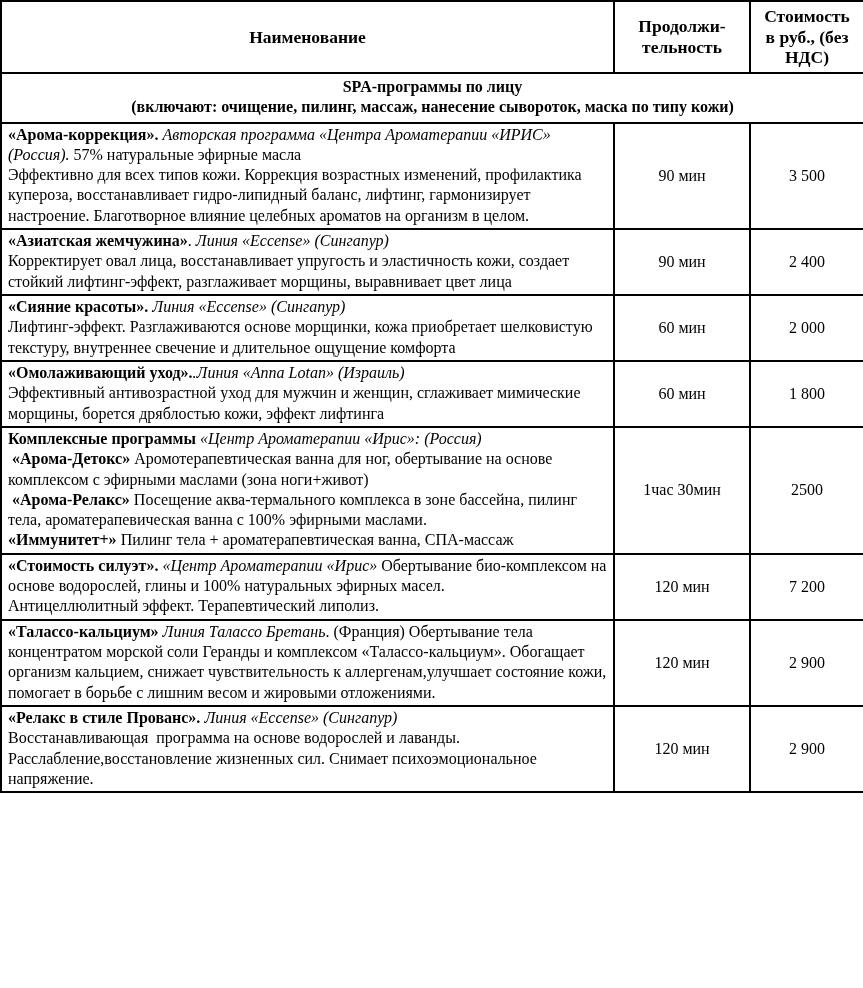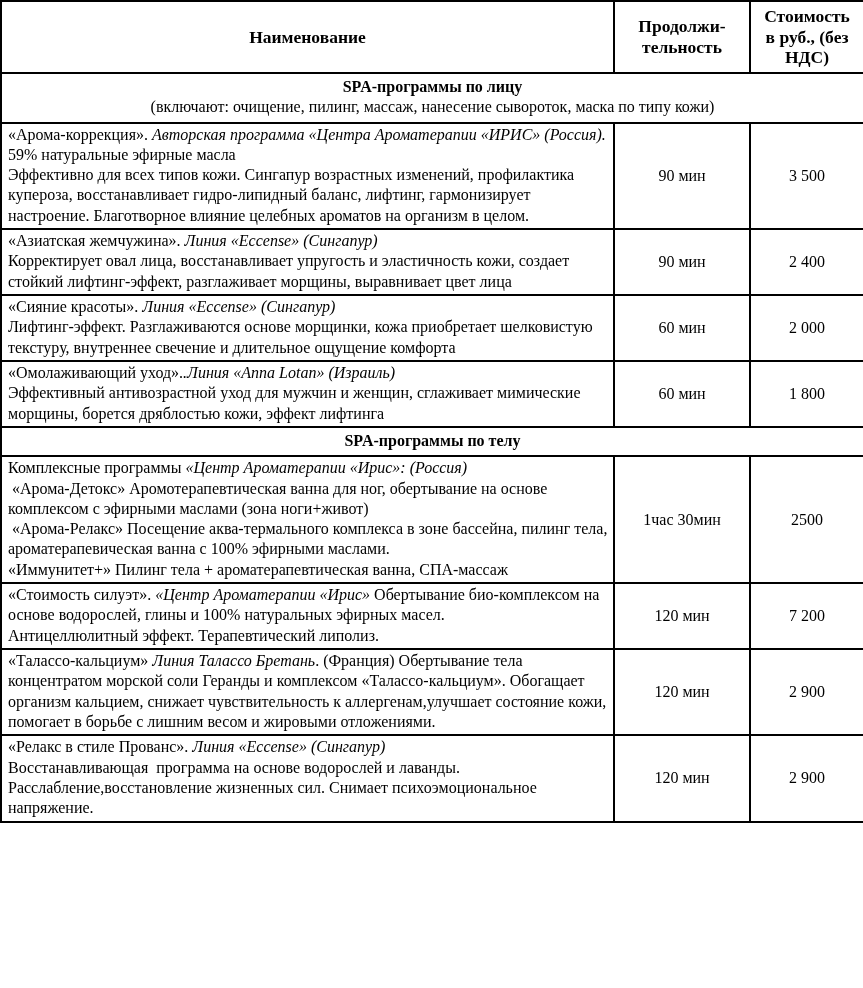--- a/index.html
+++ b/index.html
@@ -31,29 +31,29 @@
   col.c-name { width: 613px; }
   col.c-dur  { width: 136px; }
   col.c-price{ width: 114px; }
 
   td.section-cell {
     text-align: center;
     vertical-align: middle;
     padding: 3px 4px 4px 4px;
   }
   .section-title { font-weight: bold; }
-  .section-sub   { font-weight: normal; }
+  .section-sub   { font-weight: bold; }
 
   td.name-cell {
     vertical-align: top;
     text-align: left;
     padding: 1px 5px 2px 6px;
   }
   .para { margin: 0; white-space: pre-wrap; }
-  .seg-b { font-weight: normal; text-align: right; }
+  .seg-b { font-weight: bold; text-align: right; }
   .seg-i { font-style: italic; }
 
   td.duration-cell, td.price-cell {
     text-align: center;
     vertical-align: middle;
     padding: 8px;
   }
 </style>
 </head>
 <body>
@@ -76,22 +76,22 @@
   </thead>
   <tbody>
       <tr>
         <td colspan="3" class="section-cell">
           <div class="section-title">SPA-программы по лицу</div>
           <div class="section-sub">(включают: очищение, пилинг, массаж, нанесение сывороток, маска по типу кожи)</div>
         </td>
       </tr>
       <tr>
         <td class="name-cell">
-          <div class="para"><span class="seg-b">«Арома-коррекция». </span><span class="seg-i">Авторская программа «Центра Ароматерапии «ИРИС» (Россия). </span><span class="seg-n">59% натуральные эфирные масла</span></div>
-          <div class="para"><span class="seg-n">Эффективно для всех типов кожи. Сингапур возрастных изменений, профилактика купероза, восстанавливает гидро-липидный баланс, лифтинг, гармонизирует настроение. Благотворное влияние целебных ароматов на организм в целом.</span></div>
+          <div class="para"><span class="seg-b">«Арома-коррекция». </span><span class="seg-i">Авторская программа «Центра Ароматерапии «ИРИС» (Россия). </span><span class="seg-n">57% натуральные эфирные масла</span></div>
+          <div class="para"><span class="seg-n">Эффективно для всех типов кожи. Коррекция возрастных изменений, профилактика купероза, восстанавливает гидро-липидный баланс, лифтинг, гармонизирует настроение. Благотворное влияние целебных ароматов на организм в целом.</span></div>
         </td>
         <td class="duration-cell">90 мин</td>
         <td class="price-cell">3 500</td>
       </tr>
       <tr>
         <td class="name-cell">
           <div class="para"><span class="seg-b">«Азиатская жемчужина»</span><span class="seg-n">. </span><span class="seg-i">Линия «Eccense» (Сингапур)</span></div>
           <div class="para"><span class="seg-n">Корректирует овал лица, восстанавливает упругость и эластичность кожи, создает стойкий лифтинг-эффект, разглаживает морщины, выравнивает цвет лица</span></div>
         </td>
         <td class="duration-cell">90 мин</td>
@@ -105,25 +105,20 @@
         <td class="duration-cell">60 мин</td>
         <td class="price-cell">2 000</td>
       </tr>
       <tr>
         <td class="name-cell">
           <div class="para"><span class="seg-b">«Омолаживающий уход».</span><span class="seg-i">.Линия «Anna Lotan» (Израиль)</span></div>
           <div class="para"><span class="seg-n">Эффективный антивозрастной уход для мужчин и женщин, сглаживает мимические морщины, борется дряблостью кожи, эффект лифтинга</span></div>
         </td>
         <td class="duration-cell">60 мин</td>
         <td class="price-cell">1 800</td>
-      </tr>
-      <tr>
-        <td colspan="3" class="section-cell">
-          <div class="section-title">SPA-программы по телу</div>
-        </td>
       </tr>
       <tr>
         <td class="name-cell">
           <div class="para"><span class="seg-b">Комплексные программы </span><span class="seg-i">«Центр Ароматерапии «Ирис»: (Россия)</span></div>
           <div class="para"><span class="seg-b"> «Арома-Детокс» </span><span class="seg-n">Аромотерапевтическая ванна для ног, обертывание на основе комплексом с эфирными маслами (зона ноги+живот)</span></div>
           <div class="para"><span class="seg-b"> «Арома-Релакс» </span><span class="seg-n">Посещение аква-термального комплекса в зоне бассейна, пилинг тела, ароматерапевическая ванна с 100% эфирными маслами.</span></div>
           <div class="para"><span class="seg-b">«Иммунитет+» </span><span class="seg-n">Пилинг тела + ароматерапевтическая ванна, СПА-массаж</span></div>
         </td>
         <td class="duration-cell">1час 30мин</td>
         <td class="price-cell">2500</td>

